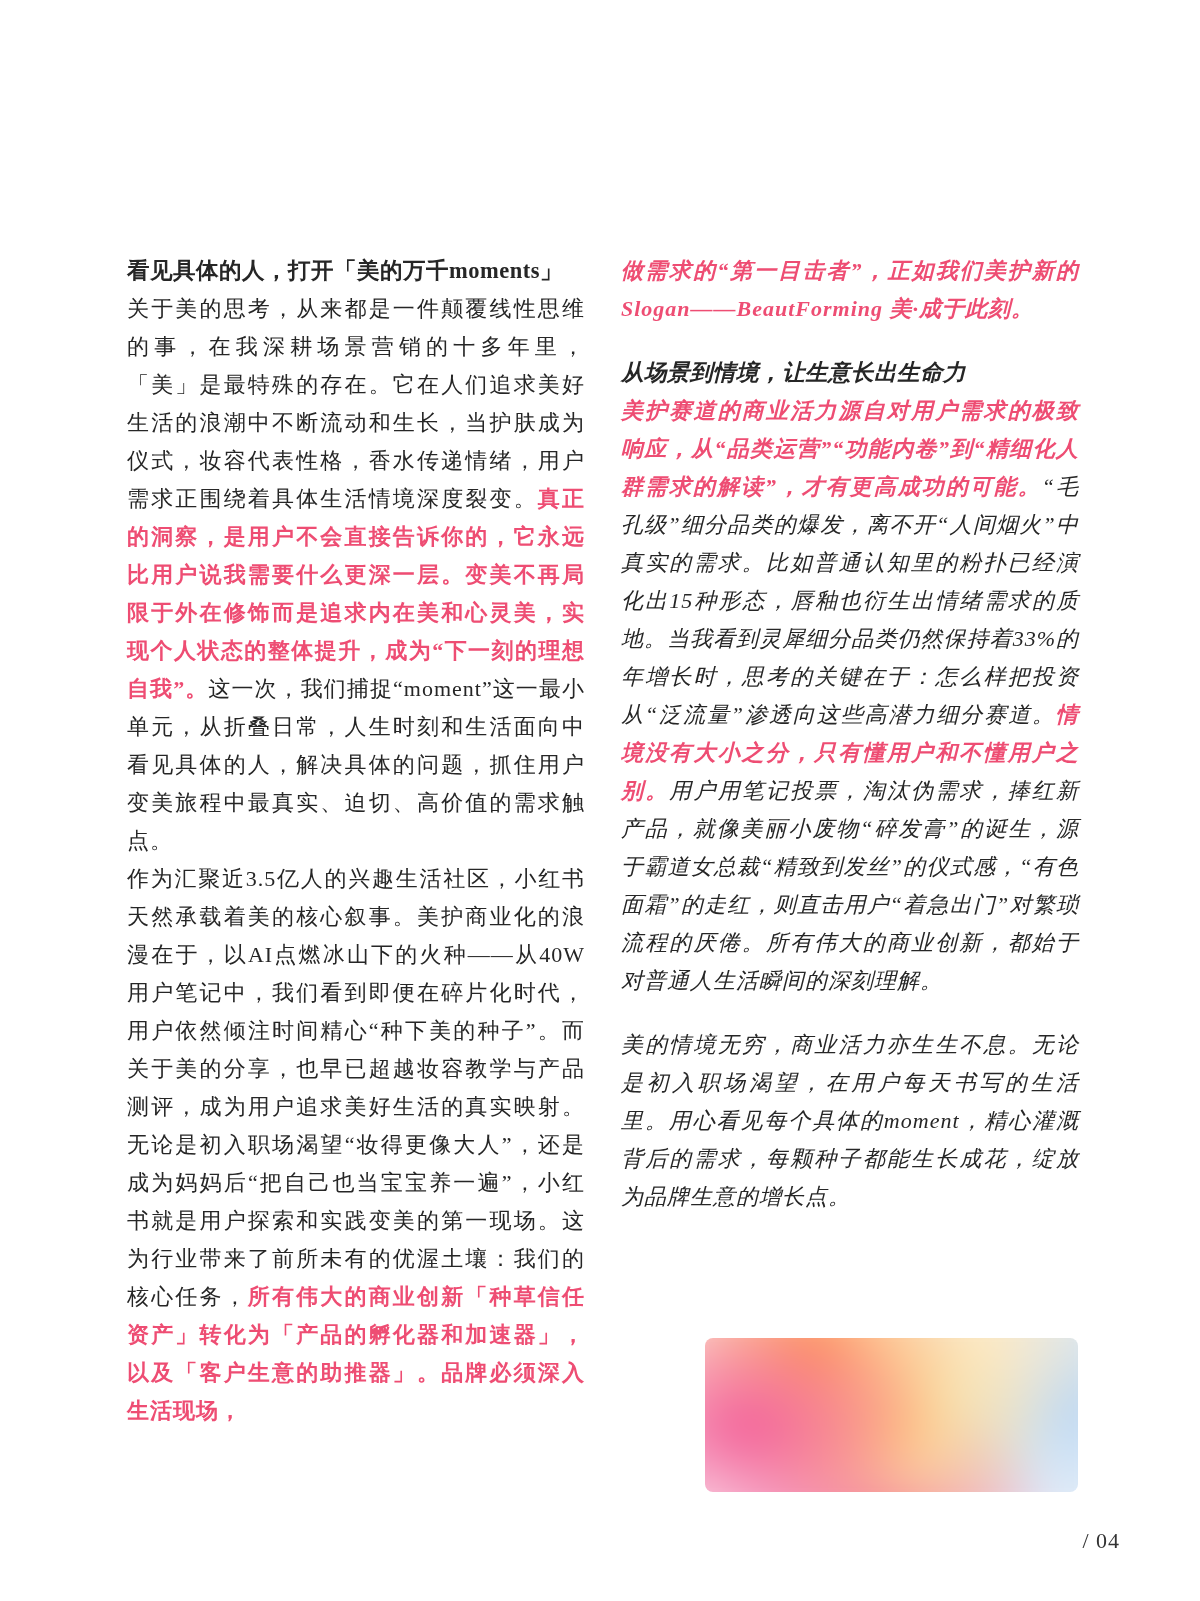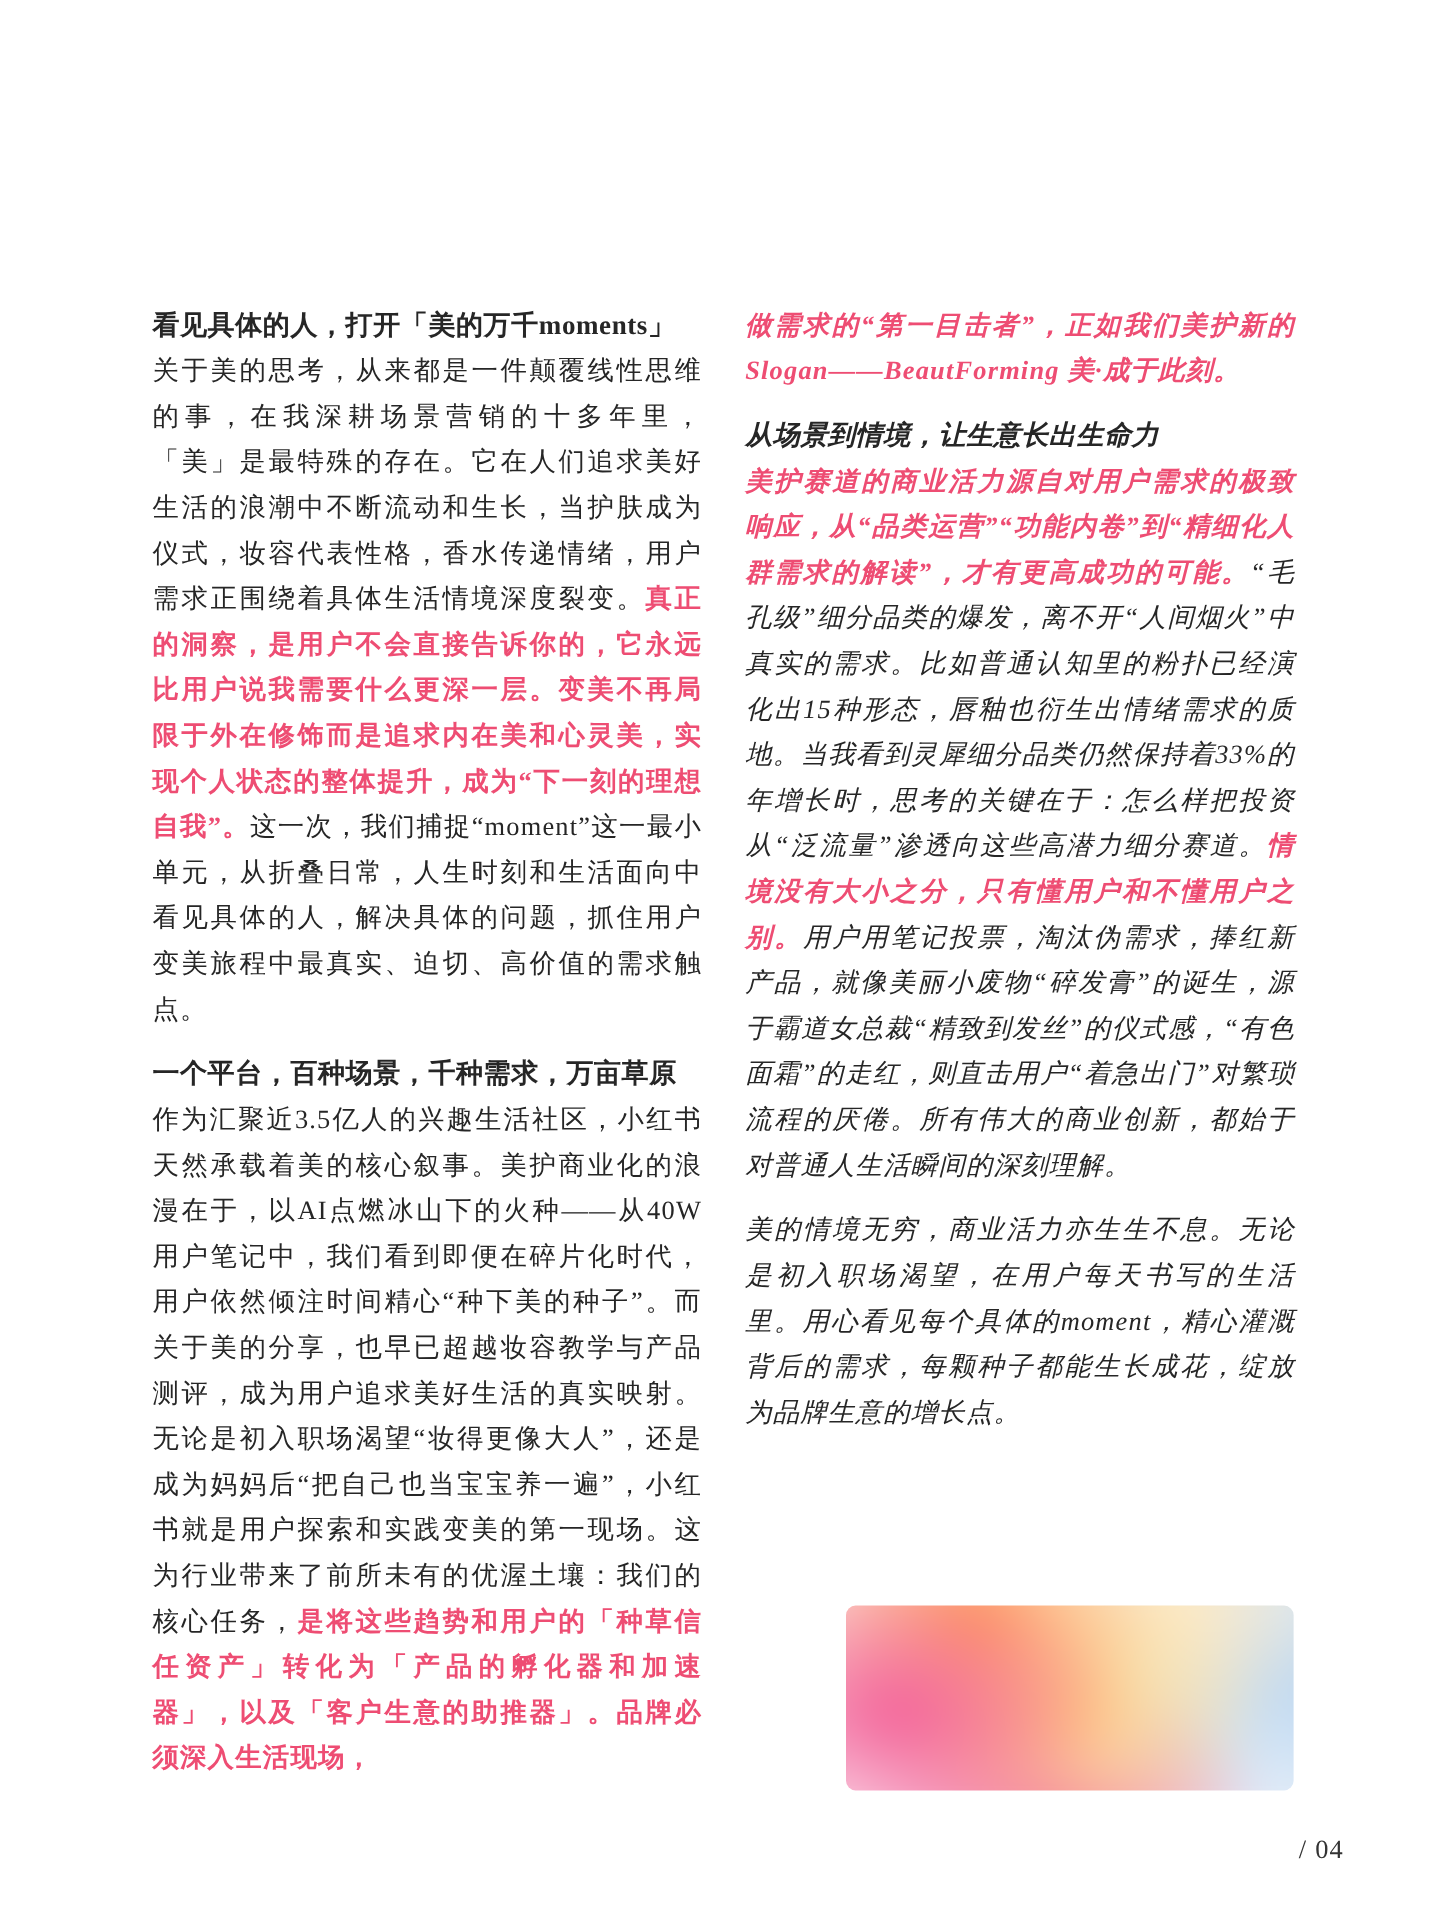--- a/index.html
+++ b/index.html
@@ -26,21 +26,21 @@
   .col-right { left: 621px; font-style: italic; }
   .head {
     margin: 0;
     font-size: 22.5px;
     font-weight: 700;
     line-height: 38px;
     letter-spacing: 0.5px;
     text-align: left;
   }
   .para { margin: 0; }
-  .gap-top { margin-top: 16px; }
+  .gap-top { margin-top: 26px; }
   .pink {
     color: var(--accent-pink, #ee4d73);
     font-weight: 600;
   }
   .artwork {
     position: absolute;
     left: 705px;
     top: 1338px;
     width: 373px;
     height: 154px;
@@ -71,22 +71,21 @@
   }
 </style>
 </head>
 <body>
 
 <div class="page">
 
   <section class="col col-left">
     <h2 class="head">看见具体的人，打开「美的万千moments」</h2>
     <p class="para"><span>关于美的思考，从来都是一件颠覆线性思维的事，在我深耕场景营销的十多年里，「美」是最特殊的存在。它在人们追求美好生活的浪潮中不断流动和生长，当护肤成为仪式，妆容代表性格，香水传递情绪，用户需求正围绕着具体生活情境深度裂变。</span><span class="pink">真正的洞察，是用户不会直接告诉你的，它永远比用户说我需要什么更深一层。变美不再局限于外在修饰而是追求内在美和心灵美，实现个人状态的整体提升，成为“下一刻的理想自我”。</span><span>这一次，我们捕捉“moment”这一最小单元，从折叠日常，人生时刻和生活面向中看见具体的人，解决具体的问题，抓住用户变美旅程中最真实、迫切、高价值的需求触点。</span></p>
-    <h2 class="head gap-top">一个平台，百种场景，千种需求，万亩草原</h2>
-    <p class="para"><span>作为汇聚近3.5亿人的兴趣生活社区，小红书天然承载着美的核心叙事。美护商业化的浪漫在于，以AI点燃冰山下的火种——从40W用户笔记中，我们看到即便在碎片化时代，用户依然倾注时间精心“种下美的种子”。而关于美的分享，也早已超越妆容教学与产品测评，成为用户追求美好生活的真实映射。无论是初入职场渴望“妆得更像大人”，还是成为妈妈后“把自己也当宝宝养一遍”，小红书就是用户探索和实践变美的第一现场。这为行业带来了前所未有的优渥土壤：我们的核心任务，</span><span class="pink">是将这些趋势和用户的「种草信任资产」转化为「产品的孵化器和加速器」，以及「客户生意的助推器」。品牌必须深入生活现场，</span></p>
+    <p class="para"><span>作为汇聚近3.5亿人的兴趣生活社区，小红书天然承载着美的核心叙事。美护商业化的浪漫在于，以AI点燃冰山下的火种——从40W用户笔记中，我们看到即便在碎片化时代，用户依然倾注时间精心“种下美的种子”。而关于美的分享，也早已超越妆容教学与产品测评，成为用户追求美好生活的真实映射。无论是初入职场渴望“妆得更像大人”，还是成为妈妈后“把自己也当宝宝养一遍”，小红书就是用户探索和实践变美的第一现场。这为行业带来了前所未有的优渥土壤：我们的核心任务，</span><span class="pink">所有伟大的商业创新「种草信任资产」转化为「产品的孵化器和加速器」，以及「客户生意的助推器」。品牌必须深入生活现场，</span></p>
   </section>
 
   <section class="col col-right">
     <p class="para"><span class="pink">做需求的“第一目击者”，正如我们美护新的Slogan——BeautForming 美·成于此刻。</span></p>
     <h2 class="head gap-top">从场景到情境，让生意长出生命力</h2>
     <p class="para"><span class="pink">美护赛道的商业活力源自对用户需求的极致响应，从“品类运营”“功能内卷”到“精细化人群需求的解读”，才有更高成功的可能。</span><span>“毛孔级”细分品类的爆发，离不开“人间烟火”中真实的需求。比如普通认知里的粉扑已经演化出15种形态，唇釉也衍生出情绪需求的质地。当我看到灵犀细分品类仍然保持着33%的年增长时，思考的关键在于：怎么样把投资从“泛流量”渗透向这些高潜力细分赛道。</span><span class="pink">情境没有大小之分，只有懂用户和不懂用户之别。</span><span>用户用笔记投票，淘汰伪需求，捧红新产品，就像美丽小废物“碎发膏”的诞生，源于霸道女总裁“精致到发丝”的仪式感，“有色面霜”的走红，则直击用户“着急出门”对繁琐流程的厌倦。所有伟大的商业创新，都始于对普通人生活瞬间的深刻理解。</span></p>
     <p class="para gap-top"><span>美的情境无穷，商业活力亦生生不息。无论是初入职场渴望，在用户每天书写的生活里。用心看见每个具体的moment，精心灌溉背后的需求，每颗种子都能生长成花，绽放为品牌生意的增长点。</span></p>
   </section>
 
   <div class="artwork">

